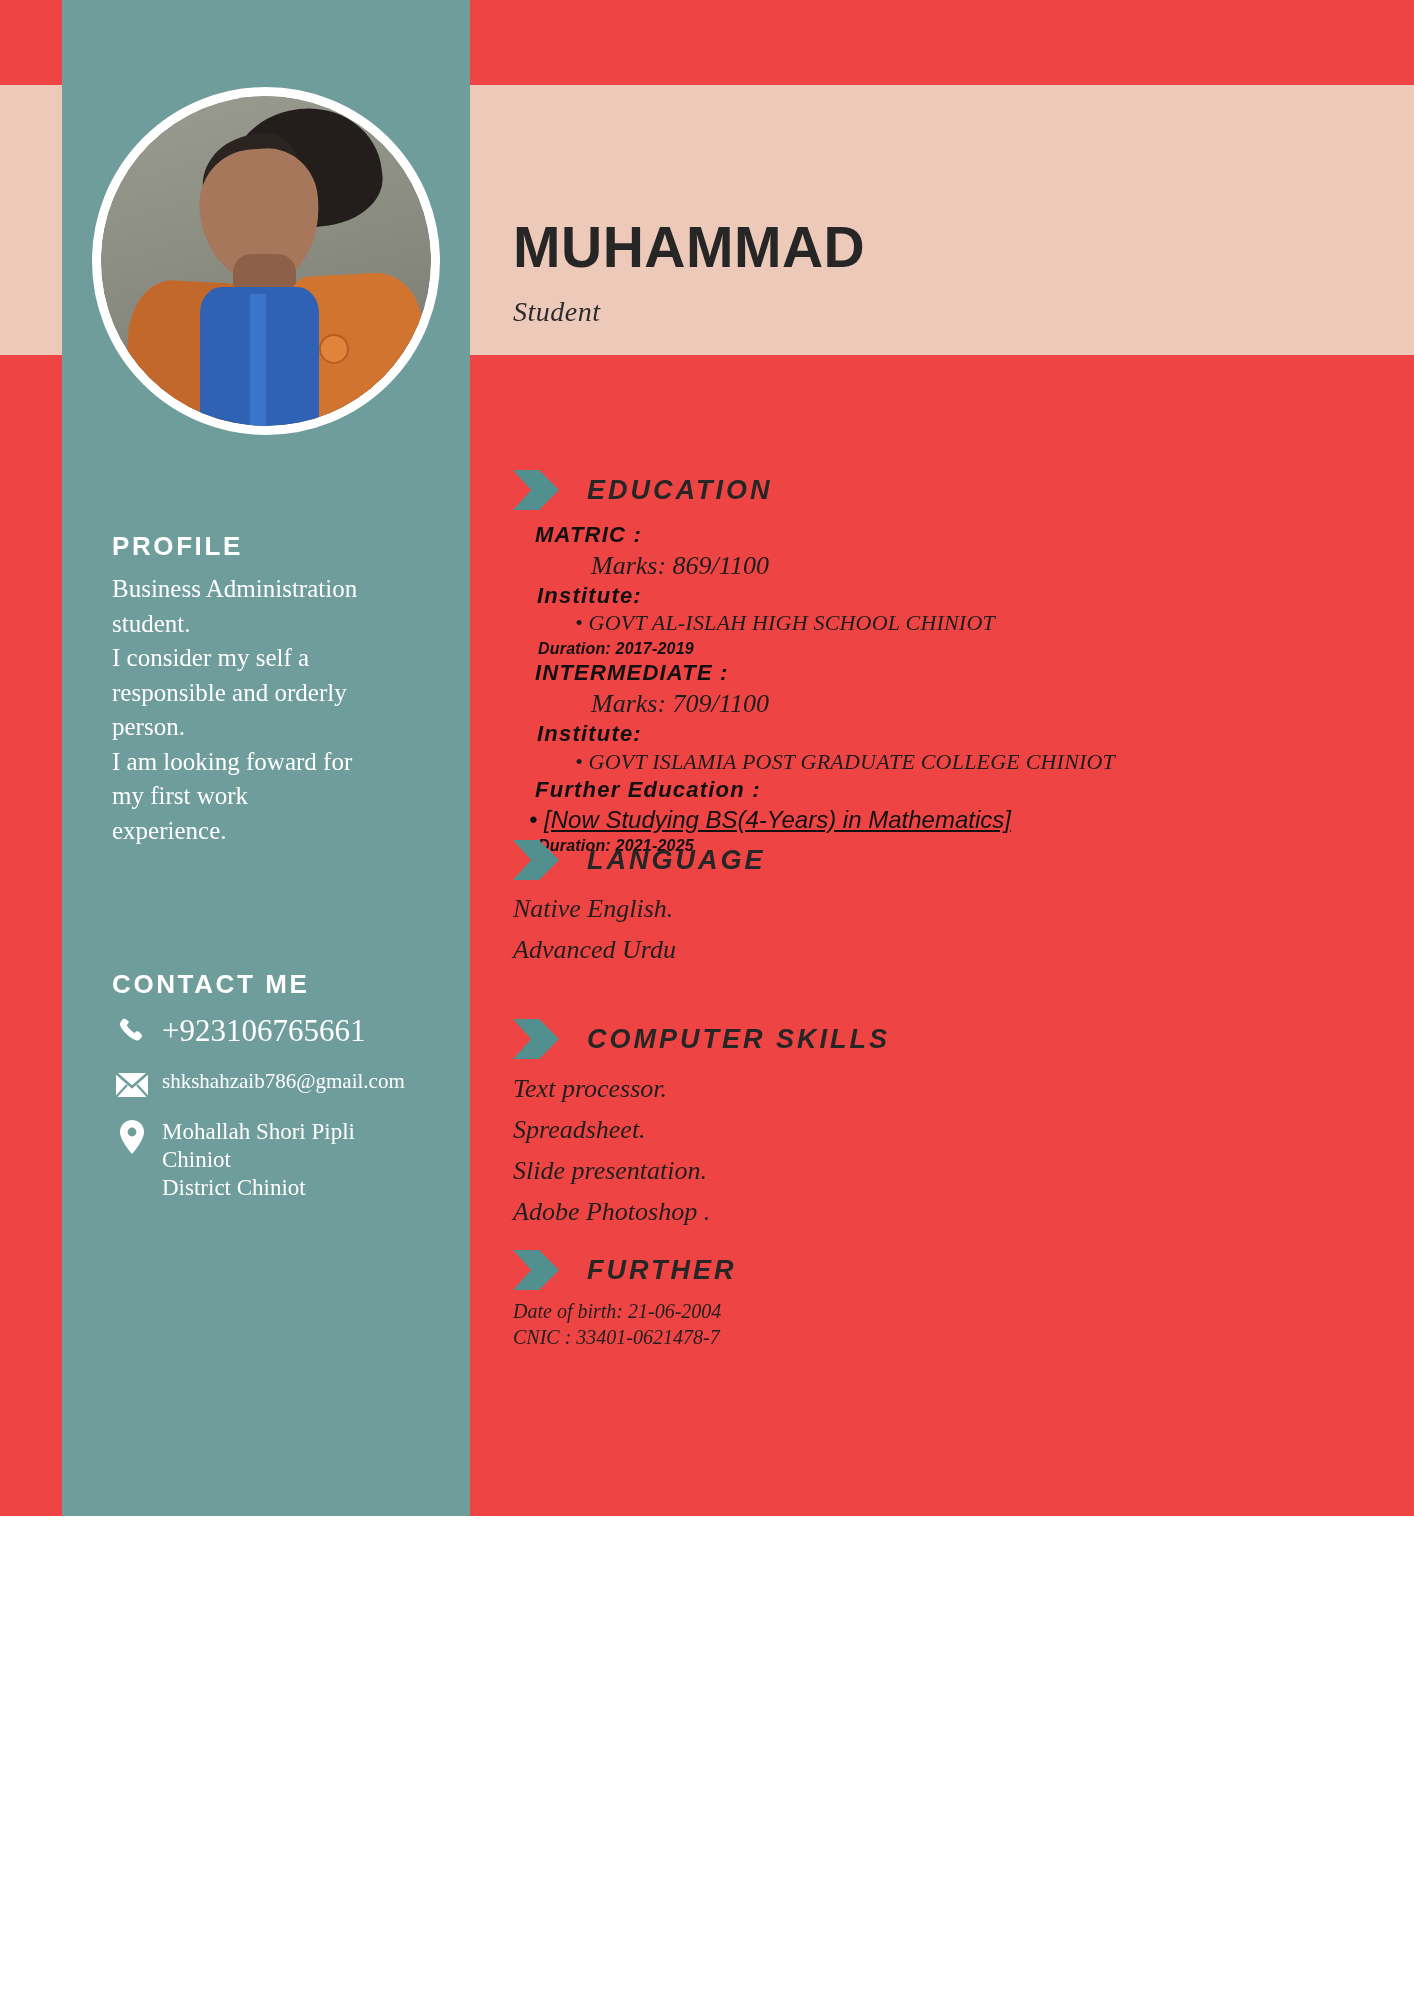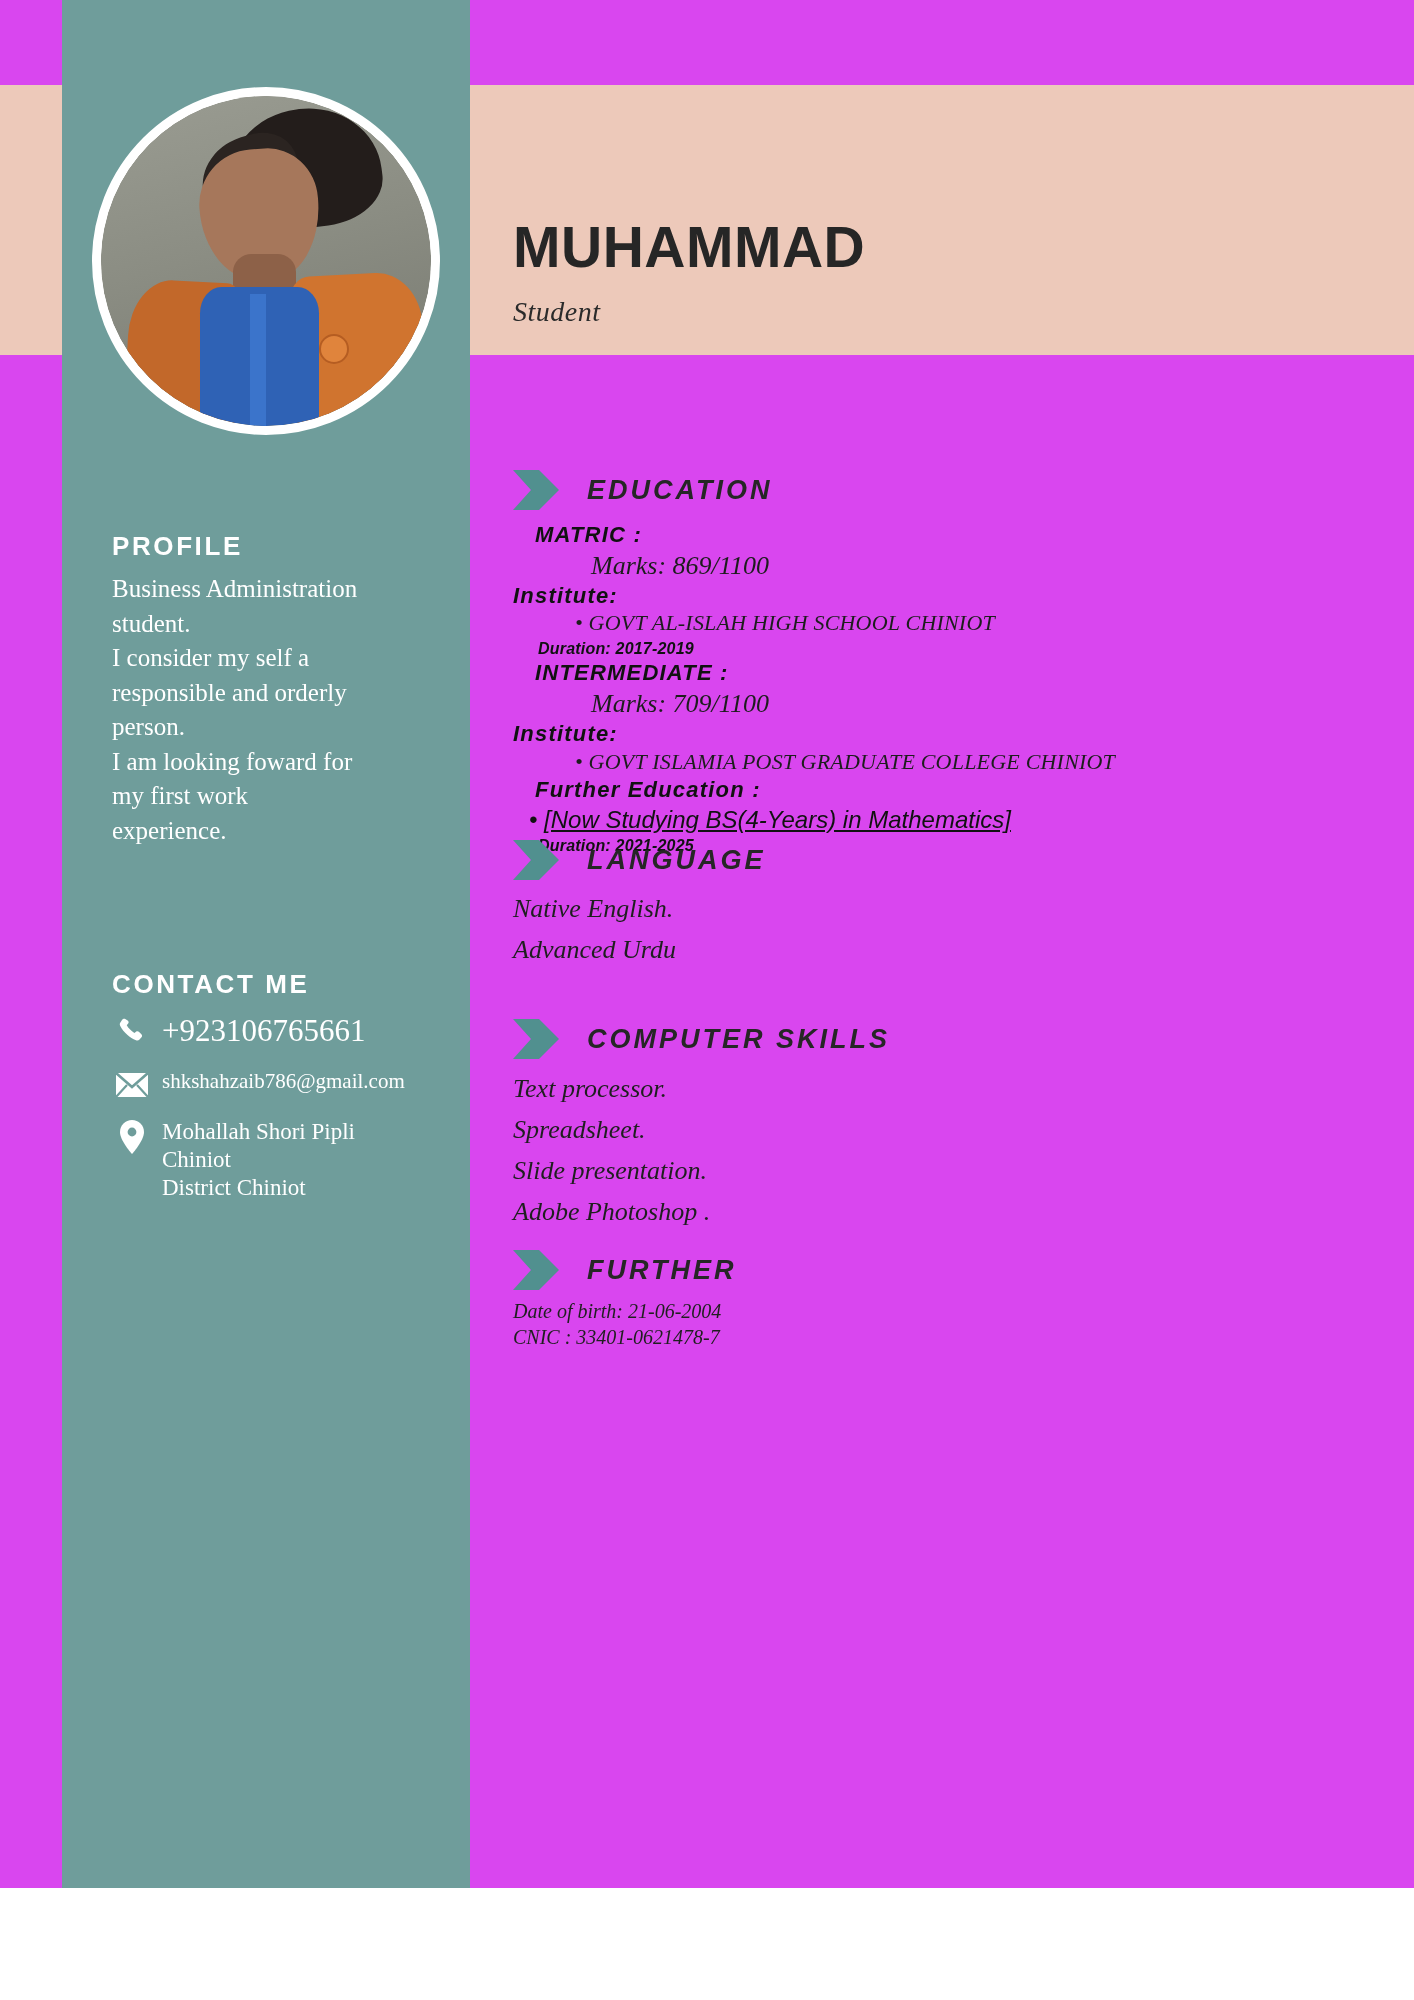--- a/index.html
+++ b/index.html
@@ -3,22 +3,22 @@
 <meta charset="utf-8">
 <style>
   html, body {
     margin: 0;
     padding: 0;
     background: #ffffff;
   }
   .page {
     position: relative;
     width: 1414px;
-    height: 1888px;
-    background: #d946ef;
+    height: 1516px;
+    background: #ef4444;
     overflow: hidden;
     font-family: "Liberation Sans", sans-serif;
   }
 
   
   .pink-band {
     position: absolute;
     left: 0;
     top: 85px;
     width: 1414px;
@@ -269,20 +269,21 @@
     top: 521px;
     width: 880px;
   }
   .edu-label {
     font-family: "Liberation Sans", sans-serif;
     font-weight: bold;
     font-size: 22px;
     letter-spacing: 1.2px;
     color: #111111;
     line-height: 1.25;
+    margin-left: 24px;
   }
   .edu-label.indent1 { margin-left: 22px; }
   .edu-marks {
     font-family: "Liberation Serif", serif;
     font-size: 26px;
     color: #1d1d1d;
     margin-left: 78px;
     line-height: 1.28;
   }
   .edu-inst {

